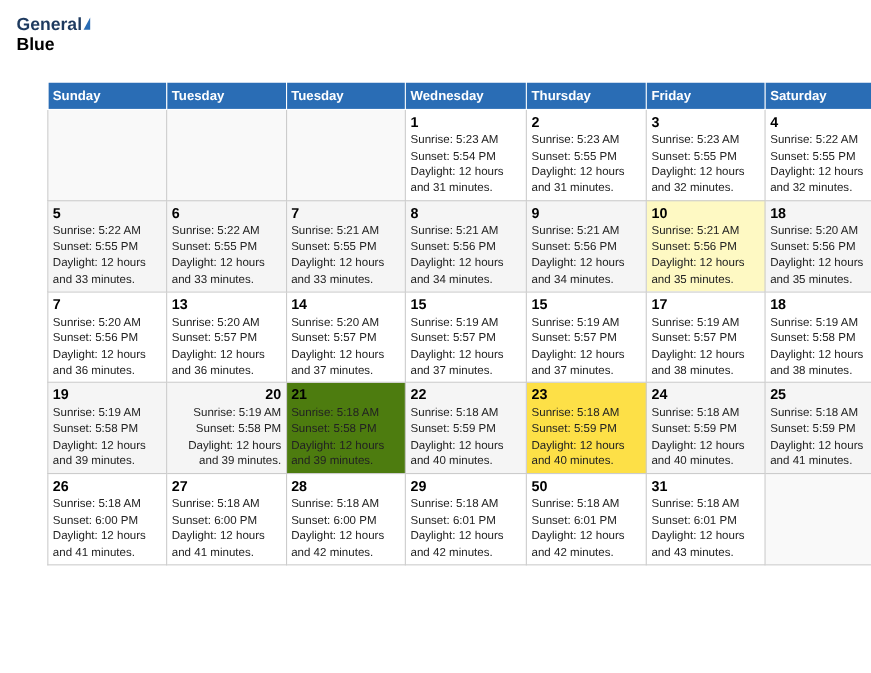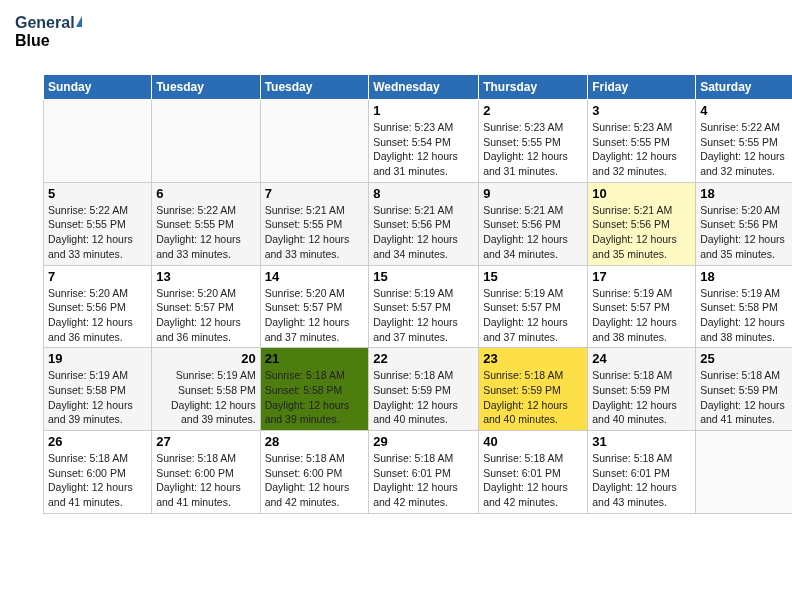--- a/index.html
+++ b/index.html
@@ -248,21 +248,21 @@
         </td>
         <td>
           <span class="day-number">28</span>
           <div class="day-info">Sunrise: 5:18 AM<br>Sunset: 6:00 PM<br>Daylight: 12 hours<br>and 42 minutes.</div>
         </td>
         <td>
           <span class="day-number">29</span>
           <div class="day-info">Sunrise: 5:18 AM<br>Sunset: 6:01 PM<br>Daylight: 12 hours<br>and 42 minutes.</div>
         </td>
         <td>
-          <span class="day-number">40</span>
+          <span class="day-number">50</span>
           <div class="day-info">Sunrise: 5:18 AM<br>Sunset: 6:01 PM<br>Daylight: 12 hours<br>and 42 minutes.</div>
         </td>
         <td>
           <span class="day-number">31</span>
           <div class="day-info">Sunrise: 5:18 AM<br>Sunset: 6:01 PM<br>Daylight: 12 hours<br>and 43 minutes.</div>
         </td>
         <td class="empty-cell"></td>
       </tr>
     </tbody>
 </table>

